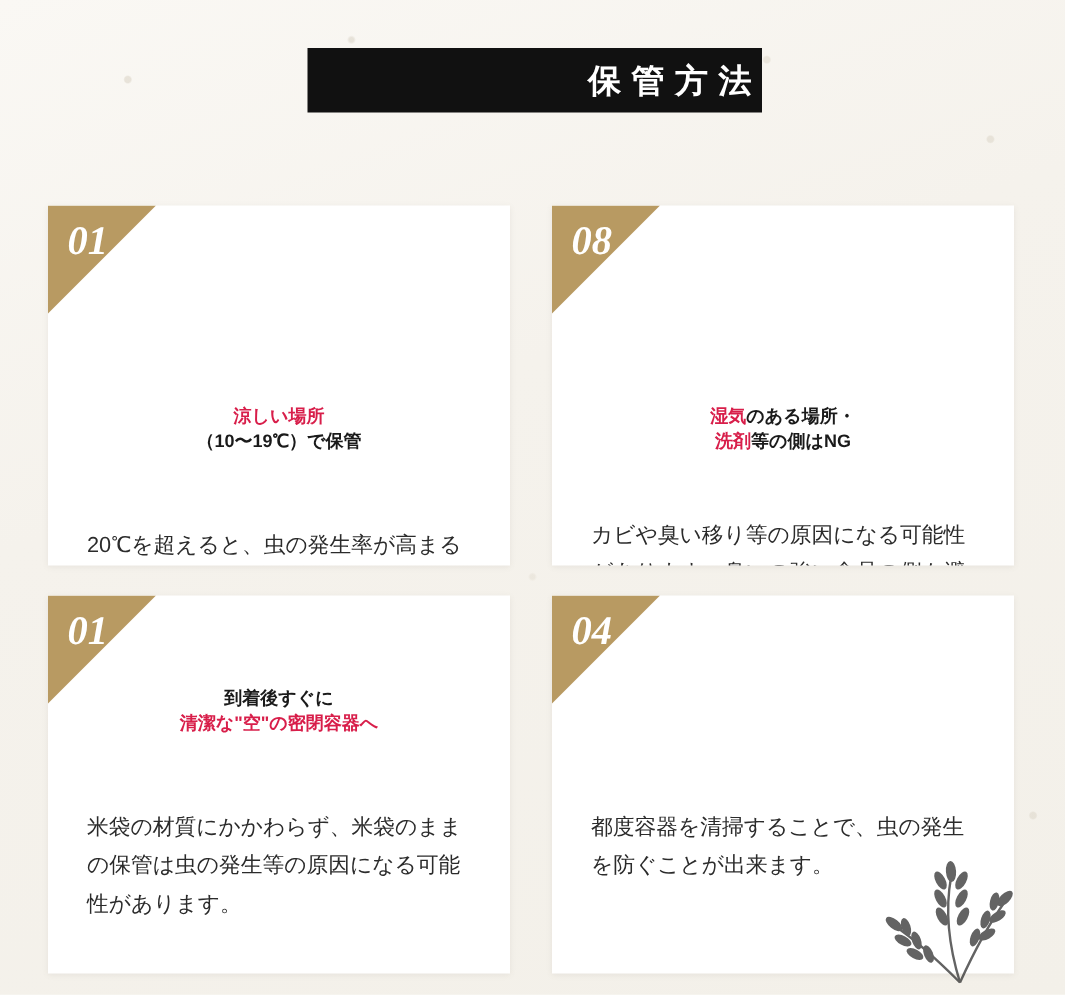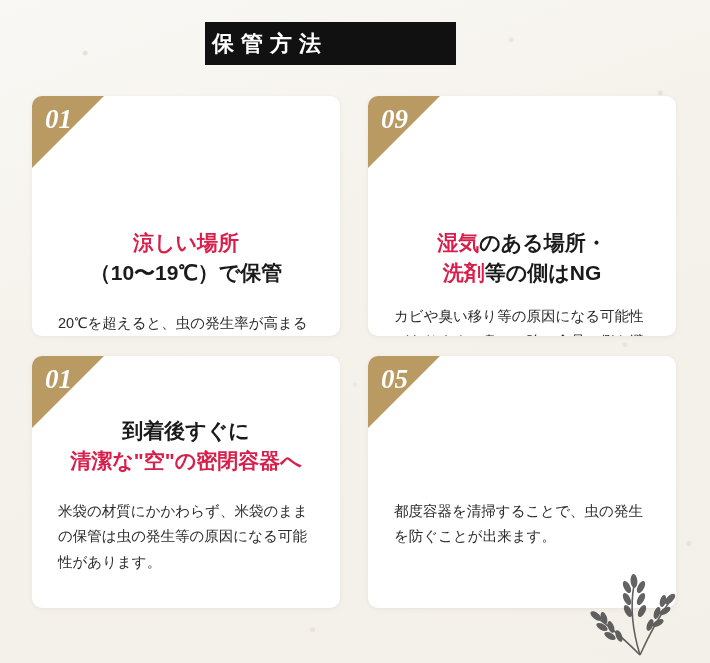--- a/index.html
+++ b/index.html
@@ -27,42 +27,43 @@
       radial-gradient(circle at 88% 52%, rgba(200,190,170,0.24) 0 2px, transparent 3px),
       radial-gradient(circle at 18% 88%, rgba(195,185,165,0.30) 0 2px, transparent 3px),
       radial-gradient(circle at 44% 95%, rgba(200,190,170,0.26) 0 2px, transparent 3px),
       radial-gradient(circle at 66% 90%, rgba(205,195,175,0.24) 0 1.5px, transparent 3px),
       radial-gradient(circle at 97% 82%, rgba(195,185,165,0.26) 0 2px, transparent 3px),
       linear-gradient(160deg, #faf8f4 0%, #f5f2ec 40%, #f3f0e9 100%);
   }
   .title-bar {
     position: absolute;
     left: 205px;
-    top: 22px;
-    width: 251px;
+    top: 32px;
+    width: 303px;
     height: 43px;
     background: #111111;
     display: flex;
     align-items: center;
-    justify-content: flex-start;
+    justify-content: flex-end;
   }
   .title-bar .title-text {
     color: #ffffff;
     font-size: 22px;
     font-weight: bold;
     letter-spacing: 7px;
     text-indent: 7px;
   }
   .card {
     position: absolute;
     width: 308px;
     background: #ffffff;
-    border-radius: 10px;
+    border-radius: 0;
     box-shadow: 0 1px 4px rgba(120,110,95,0.10);
     overflow: hidden;
+    margin-top: 41px;
   }
   #card-1 { left: 32px;  top: 96px;  height: 240px; }
   #card-2 { left: 368px; top: 96px;  height: 240px; }
   #card-3 { left: 32px;  top: 356px; height: 252px; }
   #card-4 { left: 368px; top: 356px; height: 252px; }
 
   .corner {
     position: absolute;
     left: 0;
     top: 0;
@@ -80,21 +81,21 @@
     font-style: italic;
     font-weight: bold;
     letter-spacing: 0px;
     font-family: "Liberation Serif", serif;
   }
   .card-heading {
     position: absolute;
     left: 18px;
     right: 18px;
     text-align: center;
-    font-size: 21px;
+    font-size: 12px;
     font-weight: bold;
     color: #1a1a1a;
     line-height: 1.45;
   }
   #card-1 .card-heading { top: 132px; }
   #card-2 .card-heading { top: 132px; }
   #card-3 .card-heading { top: 60px; }
   #card-4 .card-heading { top: 60px; }
   .accent { color: #d81e4a; }
   .card-body {
@@ -134,21 +135,21 @@
     <div class="corner-num">01</div>
     <div class="card-heading">
       <div><span class="accent">涼しい場所</span></div>
       <div><span>（10〜19℃）で保管</span></div>
     </div>
     <div class="card-body">20℃を超えると、虫の発生率が高まると言われています。冷蔵庫の野菜室がおすすめ。</div>
   </div>
 
   <div class="card" id="card-2">
     <div class="corner"></div>
-    <div class="corner-num">09</div>
+    <div class="corner-num">08</div>
     <div class="card-heading">
       <div>
         <span class="accent">湿気</span><span>のある場所・</span>
       </div>
       <div>
         <span class="accent">洗剤</span><span>等の側はNG</span>
       </div>
     </div>
     <div class="card-body">カビや臭い移り等の原因になる可能性があります。臭いの強い食品の側も避けて保管してください。</div>
   </div>
@@ -158,21 +159,21 @@
     <div class="corner-num">01</div>
     <div class="card-heading">
       <div><span>到着後すぐに</span></div>
       <div><span class="accent">清潔な"空"の密閉容器へ</span></div>
     </div>
     <div class="card-body">米袋の材質にかかわらず、米袋のままの保管は虫の発生等の原因になる可能性があります。</div>
   </div>
 
   <div class="card" id="card-4">
     <div class="corner"></div>
-    <div class="corner-num">05</div>
+    <div class="corner-num">04</div>
     <div class="card-heading">
     </div>
     <div class="card-body">都度容器を清掃することで、虫の発生を防ぐことが出来ます。</div>
   </div>
 
   <svg class="wheat" viewBox="0 0 110 120">
     <g stroke="#2f2f2f" stroke-width="1.6" fill="none">
       <path d="M58 118 C50 92 48 70 52 48"></path>
       <path d="M58 118 C68 96 78 78 88 64"></path>
       <path d="M58 118 C40 100 26 88 14 80"></path>

